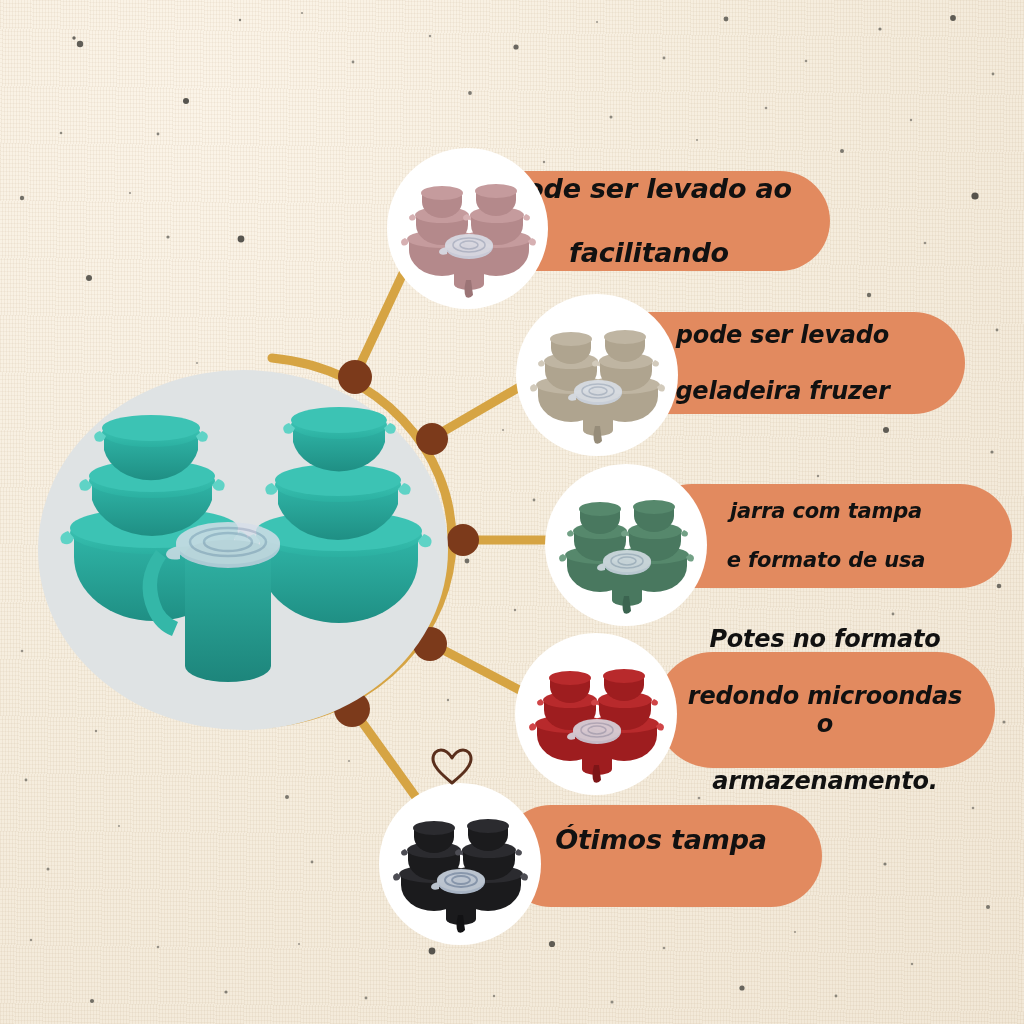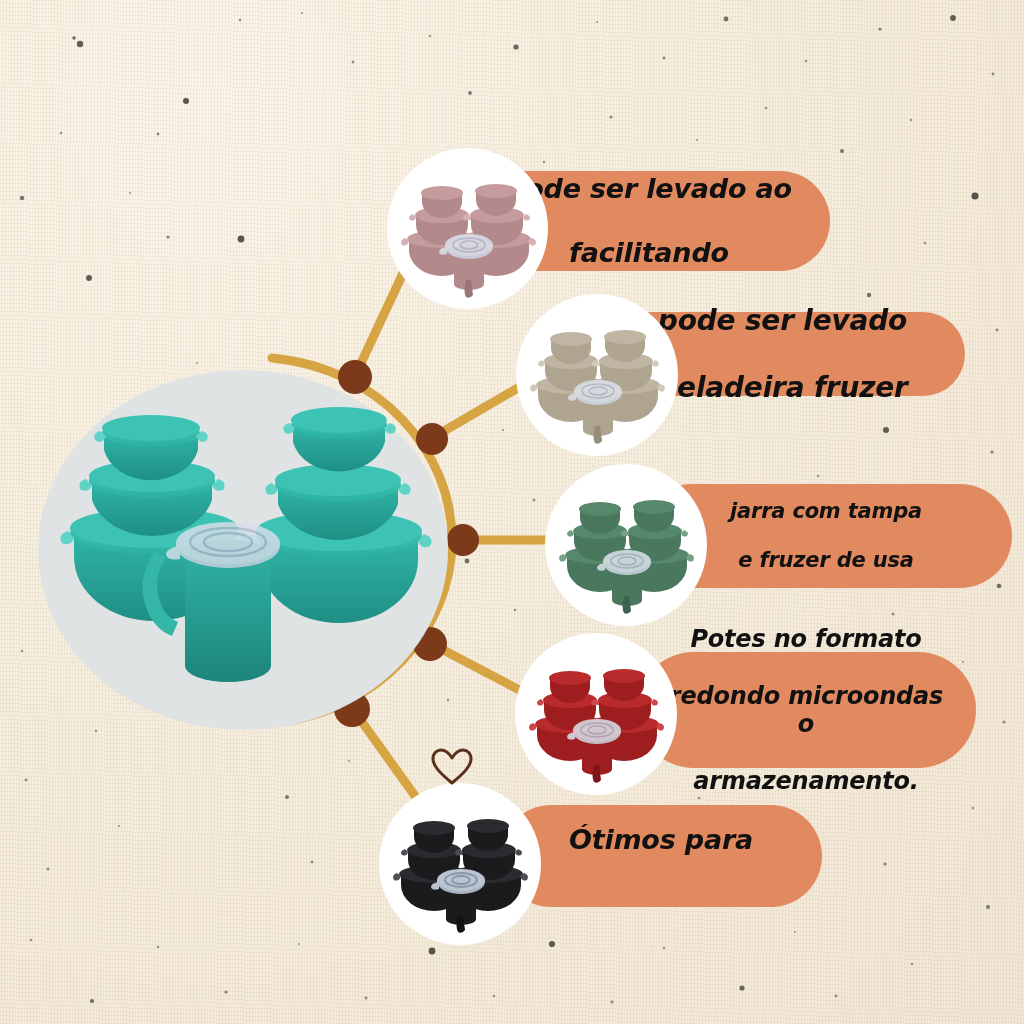--- a/index.html
+++ b/index.html
@@ -288,21 +288,21 @@
             <ellipse cx="82" cy="97" rx="16" ry="7" fill="none" stroke="#b0bccd" stroke-width="1.6"></ellipse>
             <ellipse cx="82" cy="97" rx="9" ry="4" fill="none" stroke="#b0bccd" stroke-width="1.6"></ellipse>
             <path d="M60,99 q-8,1 -8,5 q1,4 8,2 z" fill="#dbe2ec"></path>
           </g>
         </g>
       </svg>
     </div>
   </div>
 
   <div class="node">
-    <div class="pill" style="left:600px;top:312px;width:365px;height:84px;border-radius:51px;font-size:28px;">
+    <div class="pill" style="left:600px;top:312px;width:365px;height:102px;border-radius:51px;font-size:24px;">
       <span>
         <span>pode ser levado</span><br>
         <span>geladeira fruzer</span>
       </span>
     </div>
     <div class="bubble" style="left:516px;top:294px;width:162px;height:162px;">
       <svg viewBox="0 0 162 162" width="162" height="162">
         <g>
           <path d="M22,92 h66 v10 a33,26 0 0 1 -66,0 z" fill="#afa48f"></path>
           <ellipse cx="55" cy="91" rx="35" ry="9" fill="#bfb5a2"></ellipse>
@@ -339,21 +339,21 @@
           </g>
         </g>
       </svg>
     </div>
   </div>
 
   <div class="node">
     <div class="pill" style="left:640px;top:484px;width:372px;height:104px;border-radius:52px;font-size:21px;">
       <span>
         <span>jarra com tampa</span><br>
-        <span>e fruzer de usa</span>
+        <span>e formato de usa</span>
       </span>
     </div>
     <div class="bubble" style="left:545px;top:464px;width:162px;height:162px;">
       <svg viewBox="0 0 162 162" width="162" height="162">
         <g>
           <path d="M22,92 h66 v10 a33,26 0 0 1 -66,0 z" fill="#49785f"></path>
           <ellipse cx="55" cy="91" rx="35" ry="9" fill="#56886c"></ellipse>
           <path d="M18,90 q-6,2 -3,7 q5,2 7,-4 z" fill="#72a186"></path>
           <path d="M91,90 q6,2 3,7 q-5,2 -7,-4 z" fill="#72a186"></path>
           <path d="M29,68 h52 v9 a26,20 0 0 1 -52,0 z" fill="#49785f"></path>
@@ -384,21 +384,21 @@
             <ellipse cx="82" cy="97" rx="16" ry="7" fill="none" stroke="#b0bccd" stroke-width="1.6"></ellipse>
             <ellipse cx="82" cy="97" rx="9" ry="4" fill="none" stroke="#b0bccd" stroke-width="1.6"></ellipse>
             <path d="M60,99 q-8,1 -8,5 q1,4 8,2 z" fill="#dbe2ec"></path>
           </g>
         </g>
       </svg>
     </div>
   </div>
 
   <div class="node">
-    <div class="pill" style="left:636px;top:652px;width:340px;height:116px;border-radius:58px;font-size:24px;">
+    <div class="pill" style="left:655px;top:652px;width:340px;height:116px;border-radius:58px;font-size:24px;">
       <span>
         <span>Potes no formato</span><br>
         <span>redondo microondas o</span><br>
         <span>armazenamento.</span>
       </span>
     </div>
     <div class="bubble" style="left:515px;top:633px;width:162px;height:162px;">
       <svg viewBox="0 0 162 162" width="162" height="162">
         <g>
           <path d="M22,92 h66 v10 a33,26 0 0 1 -66,0 z" fill="#9e1d1f"></path>
@@ -435,21 +435,21 @@
             <path d="M60,99 q-8,1 -8,5 q1,4 8,2 z" fill="#dbe2ec"></path>
           </g>
         </g>
       </svg>
     </div>
   </div>
 
   <div class="node">
     <div class="pill" style="left:500px;top:805px;width:322px;height:102px;border-radius:51px;font-size:27px;">
       <span>
-        <span>Ótimos para</span><br>
+        <span>Ótimos tampa</span><br>
       </span>
     </div>
     <div class="bubble" style="left:379px;top:783px;width:162px;height:162px;">
       <svg viewBox="0 0 162 162" width="162" height="162">
         <g>
           <path d="M22,92 h66 v10 a33,26 0 0 1 -66,0 z" fill="#1b1b1d"></path>
           <ellipse cx="55" cy="91" rx="35" ry="9" fill="#2b2b2f"></ellipse>
           <path d="M18,90 q-6,2 -3,7 q5,2 7,-4 z" fill="#4d4d54"></path>
           <path d="M91,90 q6,2 3,7 q-5,2 -7,-4 z" fill="#4d4d54"></path>
           <path d="M29,68 h52 v9 a26,20 0 0 1 -52,0 z" fill="#1b1b1d"></path>

